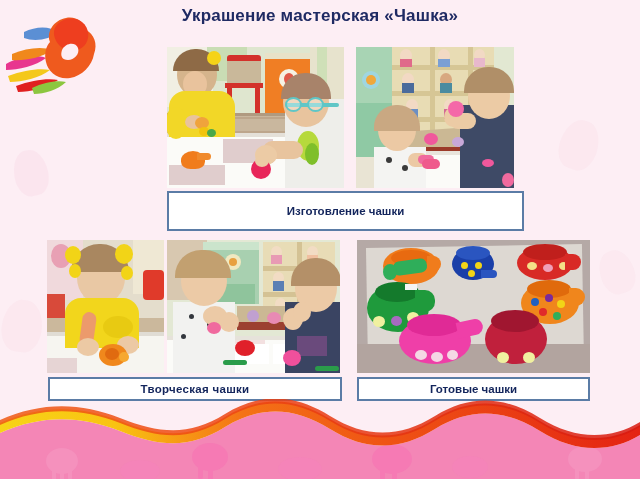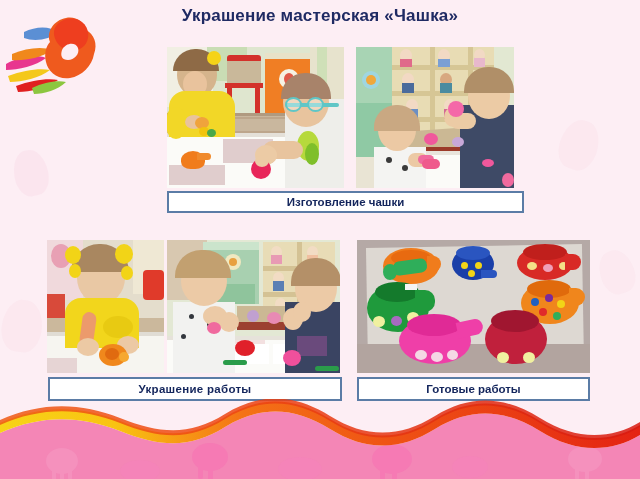--- a/index.html
+++ b/index.html
@@ -185,21 +185,21 @@
   <div class="blob" style="left:88px;top:60px;width:18px;height:20px;background:#eccba5;"></div>
   <div class="blob" style="left:92px;top:54px;width:16px;height:16px;background:#f468a8;"></div>
 
   <div class="blob" style="left:68px;top:86px;width:14px;height:12px;background:#f0589c;"></div>
   <div class="blob" style="left:96px;top:90px;width:12px;height:10px;background:#c8a8d8;"></div>
   <div class="blob" style="left:126px;top:112px;width:12px;height:8px;background:#f0589c;"></div>
   <div class="blob" style="left:146px;top:126px;width:12px;height:14px;background:#f06a9e;"></div>
   <div class="rect" style="left:66px;top:112px;width:18px;height:10px;background:#ef5a8c;border-radius:5px;"></div>
 </div>
 
-<div class="caption" style="left:167px;top:191px;width:357px;height:22px;text-align:center;">
+<div class="caption" style="left:167px;top:191px;width:357px;height:40px;text-align:center;">
   <span>Изготовление чашки</span>
 </div>
 
 <div class="photo" style="left:47px;top:240px;width:117px;height:133px;background:#e8e0d4;">
   <div class="rect" style="left:0;top:0;width:117px;height:80px;background:#e4ddcc;"></div>
   <div class="rect" style="left:0;top:0;width:36px;height:60px;background:#f0d9dc;"></div>
   <div class="blob" style="left:4px;top:4px;width:20px;height:24px;background:#e8a0b4;"></div>
   <div class="rect" style="left:86px;top:0;width:31px;height:54px;background:#efe8d4;"></div>
   <div class="rect" style="left:96px;top:30px;width:21px;height:30px;background:#e03a2a;border-radius:4px;"></div>
   <div class="rect" style="left:0;top:54px;width:18px;height:36px;background:#d84a3a;"></div>
@@ -337,25 +337,25 @@
   <div class="blob" style="left:74px;top:112px;width:12px;height:10px;background:#f4d8e4;"></div>
   <div class="blob" style="left:90px;top:110px;width:11px;height:10px;background:#f4d8e4;"></div>
 
   <div class="blob" style="left:128px;top:74px;width:62px;height:50px;background:#c0203c;"></div>
   <div class="blob" style="left:134px;top:70px;width:48px;height:22px;background:#a01630;"></div>
   <div class="blob" style="left:140px;top:112px;width:12px;height:11px;background:#f0f0a0;"></div>
   <div class="blob" style="left:166px;top:112px;width:12px;height:11px;background:#f0f0a0;"></div>
 </div>
 
 <div class="caption wide-space" style="left:48px;top:377px;width:294px;height:24px;">
-  <span>Украшение  работы</span>
+  <span>Творческая  чашки</span>
 </div>
 
 <div class="caption" style="left:357px;top:377px;width:233px;height:24px;">
-  <span>Готовые работы</span>
+  <span>Готовые чашки</span>
 </div>
 
 <div class="wave-band">
   <svg width="640" height="80" viewBox="0 0 640 80" preserveAspectRatio="none">
     <defs>
       <linearGradient id="stripeGrad" x1="0" y1="0" x2="1" y2="0">
         <stop offset="0%" stop-color="#f7d417"></stop>
         <stop offset="18%" stop-color="#f9c312"></stop>
         <stop offset="38%" stop-color="#f47216"></stop>
         <stop offset="60%" stop-color="#ef5414"></stop>

